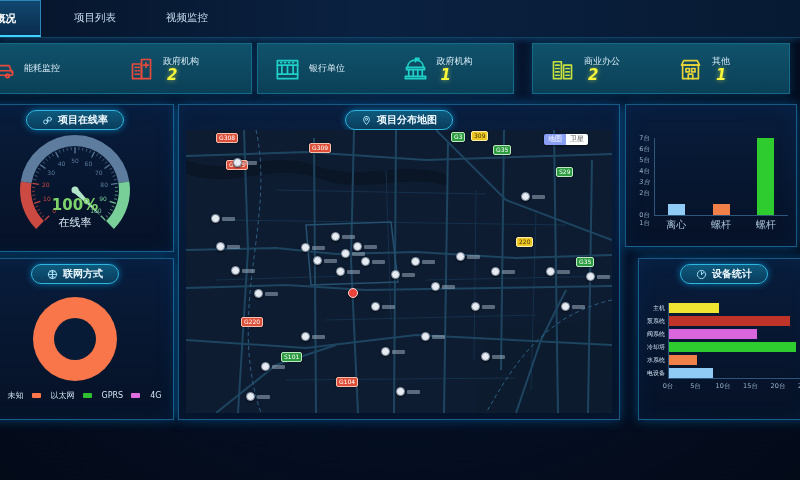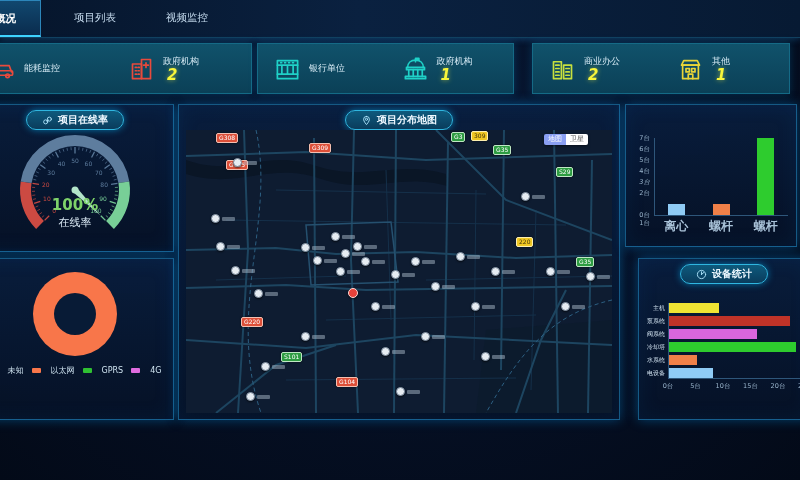--- a/index.html
+++ b/index.html
@@ -78,21 +78,21 @@
   #map-controls{position:absolute;left:358px;top:4px;display:flex;font-size:7px;line-height:11px;
     border-radius:2px;overflow:hidden;box-shadow:0 1px 3px rgba(0,0,0,.5);}
   .map-ctrl{padding:0 4px;cursor:pointer;}
   .map-ctrl.active{background:#8a9ff2;color:#fff;}
   .map-ctrl.idle{background:#ffffff;color:#555;}
   
   .vchart{position:absolute;left:8px;top:26px;width:158px;height:100px;}
   .vchart .axis{position:absolute;background:#2e567a;}
   .vchart .ytick{position:absolute;width:16px;text-align:right;font-size:6.5px;color:#9ab5cc;}
   .vchart .bar{position:absolute;}
-  .vchart .xlab{position:absolute;font-size:12px;color:#a9c2d8;text-align:center;width:30px;font-weight:bold;}
+  .vchart .xlab{position:absolute;font-size:10px;color:#a9c2d8;text-align:center;width:30px;}
   .hchart{position:absolute;left:2px;top:38px;width:166px;height:112px;}
   .hchart .row-label{position:absolute;width:24px;text-align:right;font-size:6px;color:#cfe0ee;}
   .hchart .hbar{position:absolute;height:10px;}
   .hchart .xtick{position:absolute;font-size:6.5px;color:#9ab5cc;width:20px;text-align:center;}
   .hchart .axis{position:absolute;background:#2e567a;}
   text{font-family:"DejaVu Sans","Liberation Sans",sans-serif;}
 </style>
 </head>
 <body>
 
@@ -263,20 +263,27 @@
         <line x1="105.40559159102155" y1="88.40559159102153" x2="100.809397513309" y2="83.80939751330898" stroke="#78cf97" stroke-width="1.3" opacity="0.95"></line>
         <text x="95.85965004500315" y="80.85965004500315" text-anchor="middle" font-size="6" fill="#78cf97">100</text>
         <polygon points="100.45584412271572,83.45584412271572 77.12132034355965,55.878679656440355 72.87867965644035,60.121320343559645" fill="#b2e4c9"></polygon>
         <circle cx="75" cy="58" r="3.5" fill="#b2e4c9"></circle>
         <text x="75" y="78" text-anchor="middle" font-size="15" font-weight="bold" fill="#7ed36a">100%</text>
         <text x="75" y="94" text-anchor="middle" font-size="11" fill="#dbeaf5">在线率</text>
       </svg>
   </div>
 
   <div class="panel" id="panel-network">
+    <div class="pill">
+      <span class="icon"><svg viewBox="0 0 12 12">
+            <circle cx="6" cy="6" r="4.5"></circle>
+            <path d="M1.5 6h9M6 1.5v9M3 2.5c2 1.5 4 1.5 6 0M3 9.5c2-1.5 4-1.5 6 0"></path>
+          </svg></span>
+      <span>联网方式</span>
+    </div>
     <div id="donut-wrap" style="background: conic-gradient(rgb(248, 118, 74) 0deg, rgb(248, 118, 74) 360deg);">
       <div id="donut-hole"></div>
     </div>
     <div class="legend">
         <div class="legend-item">
           <span class="legend-swatch" style="background: rgb(132, 193, 240);"></span>
           <span>未知</span>
         </div>
         <div class="legend-item">
           <span class="legend-swatch" style="background: rgb(248, 118, 74);"></span>

